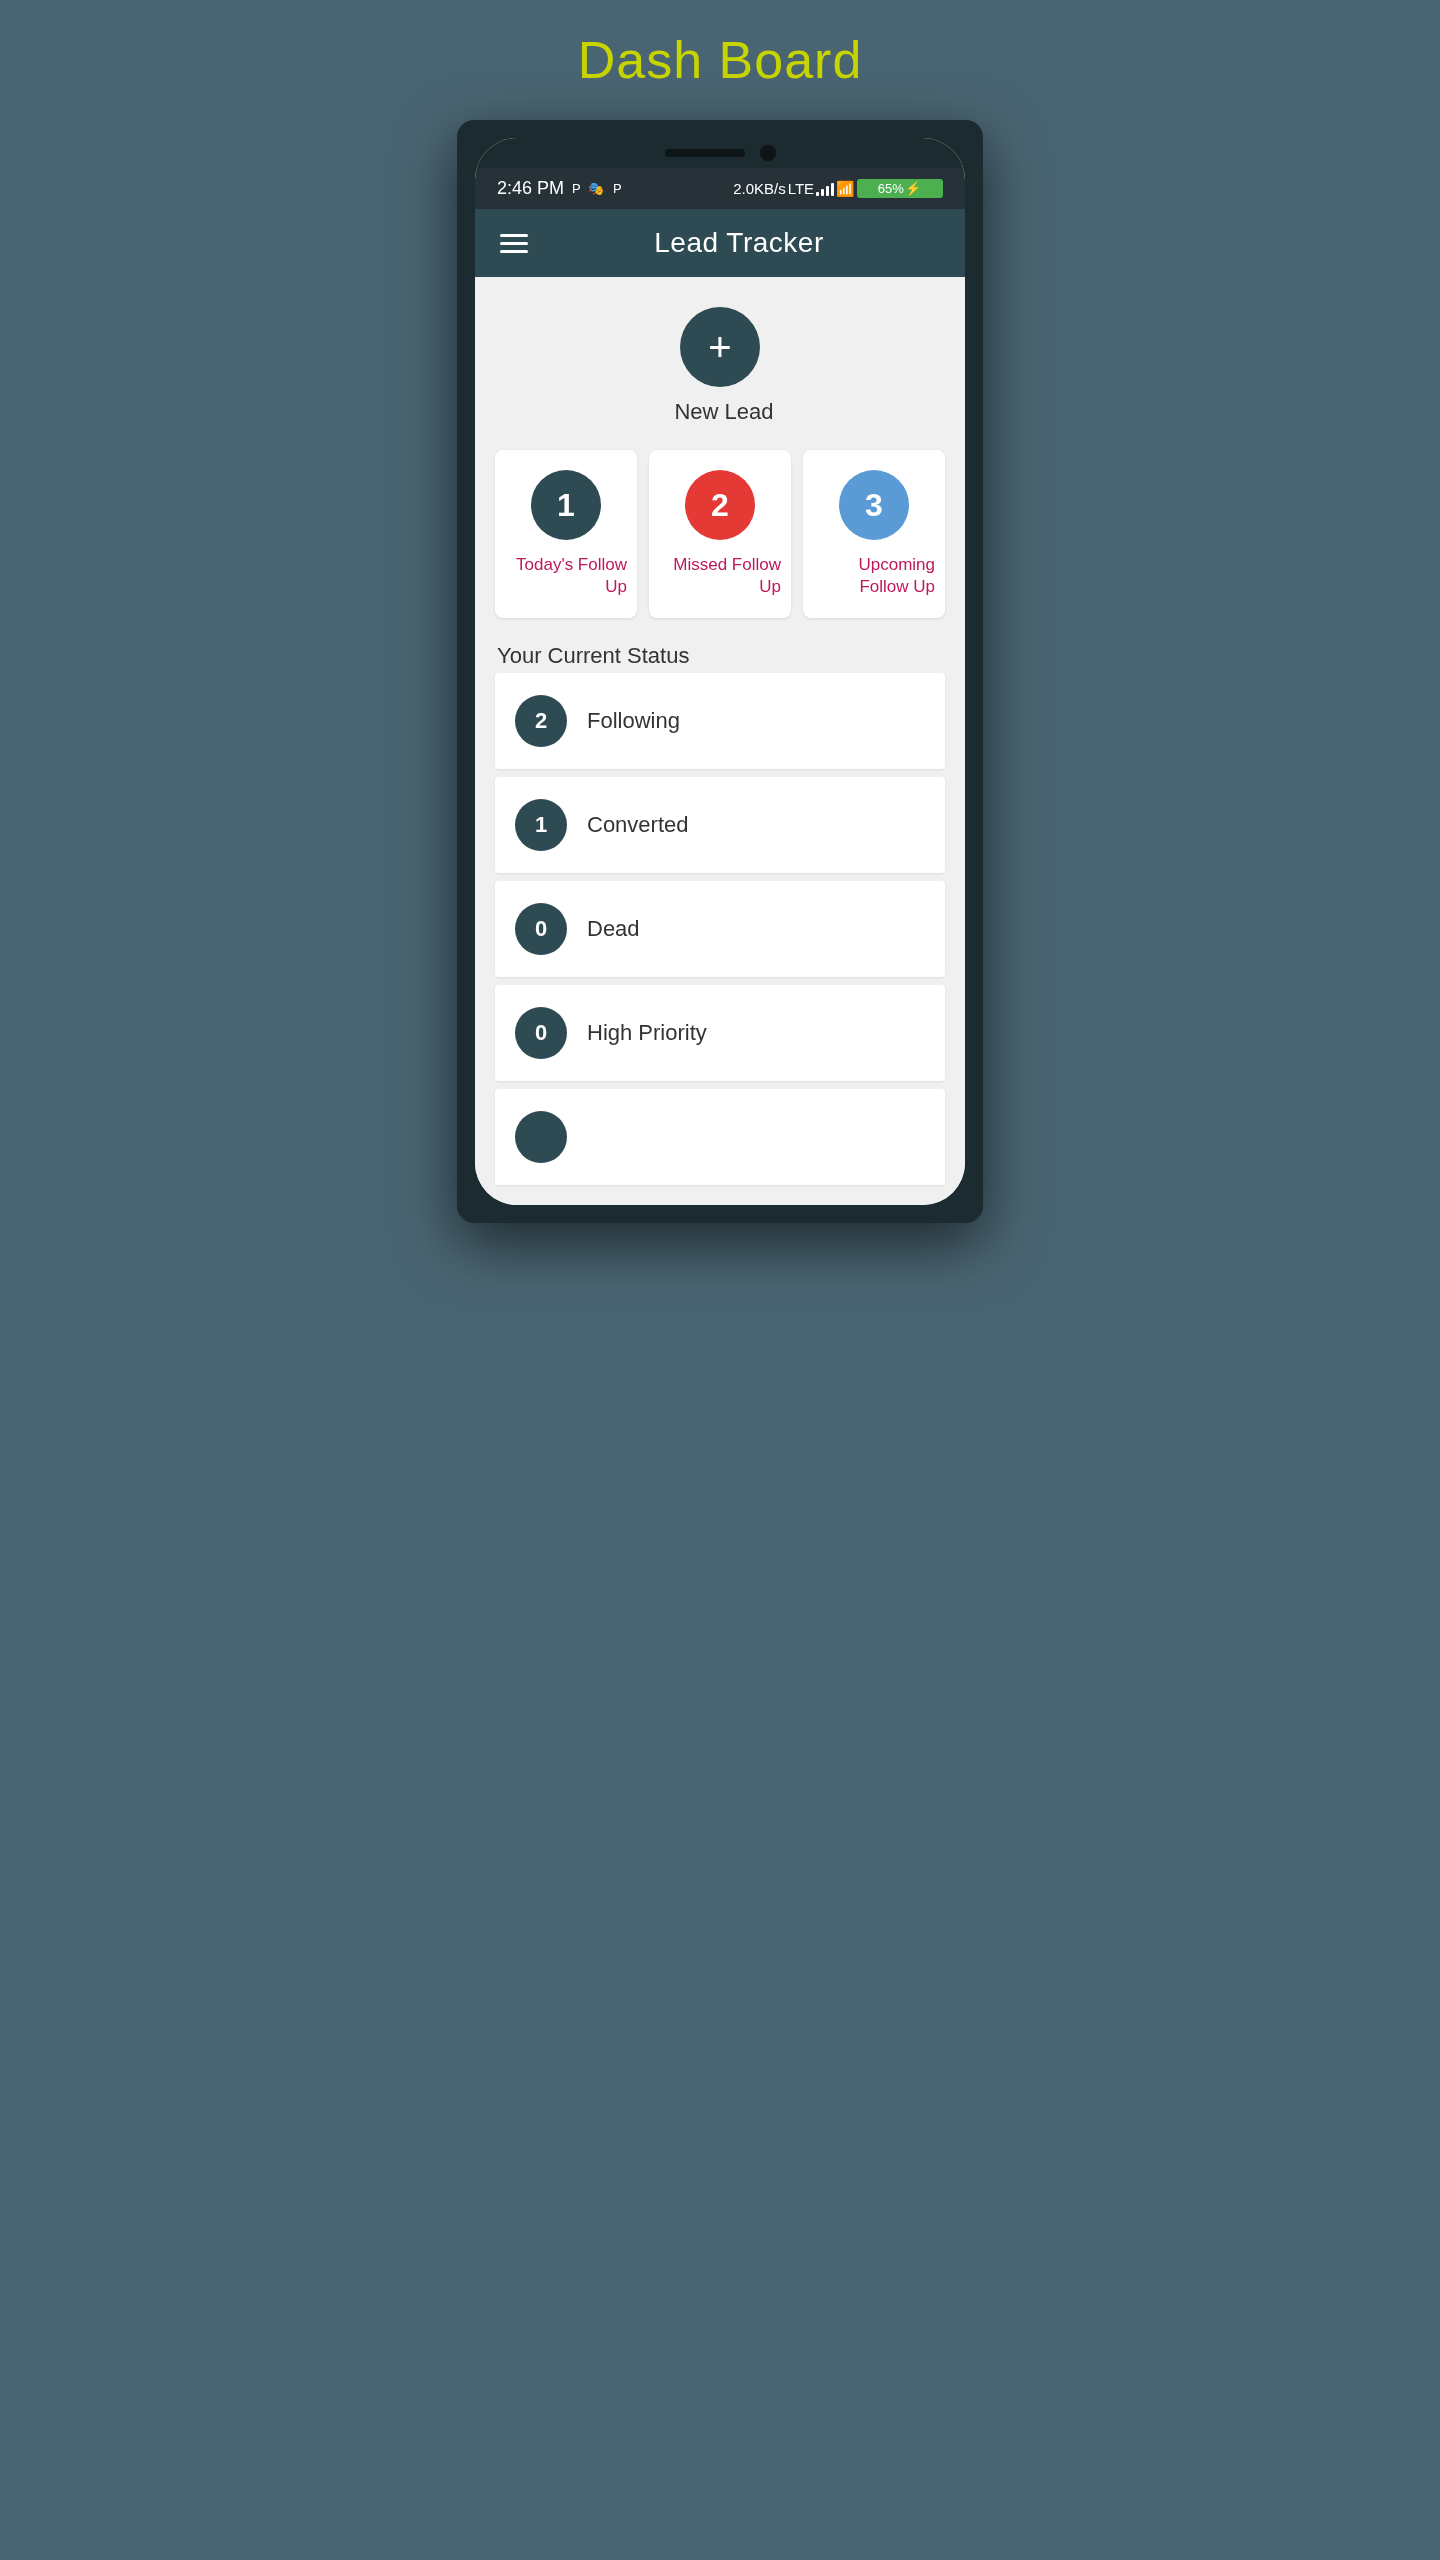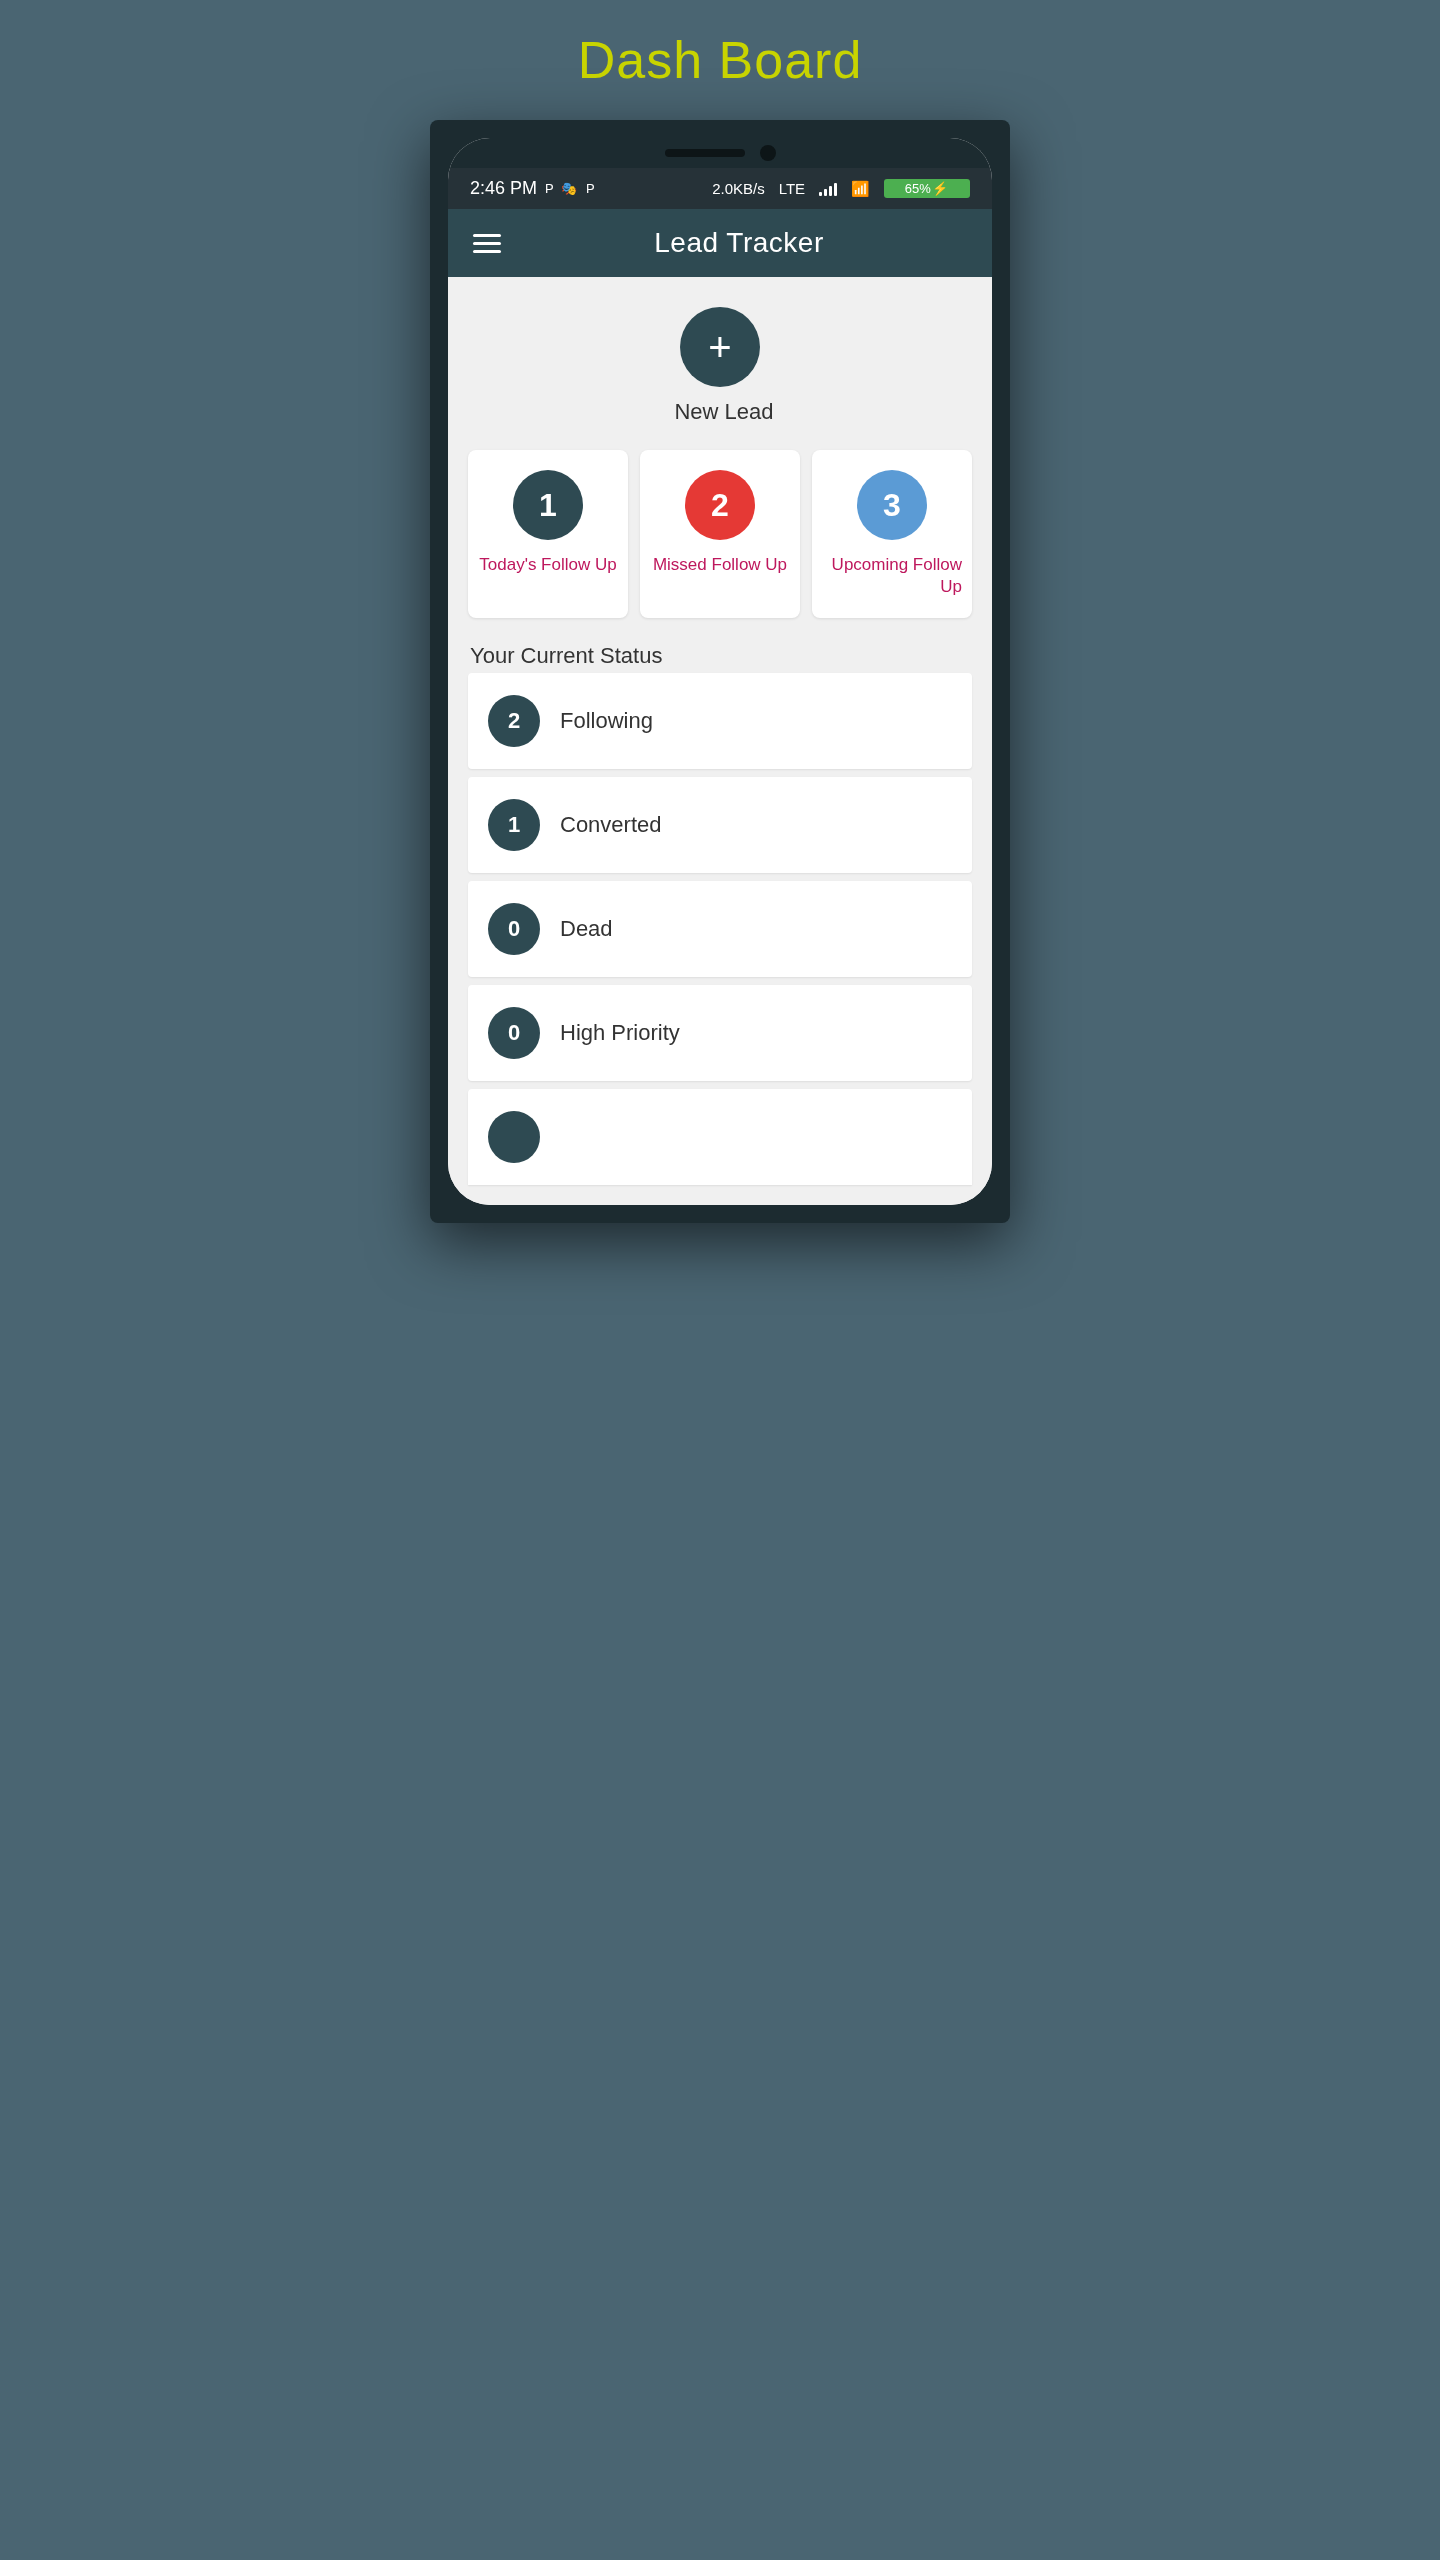--- a/index.html
+++ b/index.html
@@ -21,23 +21,23 @@
       margin-bottom: 30px;
       letter-spacing: 1px;
     }
 
     .page-title span {
       color: #c8d400;
       font-weight: 400;
     }
 
     .phone-outer {
-      width: 580px;
+      width: 526px;
       background: #1c2b30;
-      border-radius: 8px;
+      border-radius: 17px;
       padding: 18px;
       box-shadow: 0 20px 60px rgba(0,0,0,0.6);
       position: relative;
     }
 
     .phone-inner {
       background: #f0f0f0;
       border-radius: 42px;
       overflow: hidden;
     }
@@ -55,21 +55,21 @@
 
     .status-left {
       display: flex;
       align-items: center;
       gap: 8px;
     }
 
     .status-right {
       display: flex;
       align-items: center;
-      gap: 14px;
+      gap: 2px;
       font-size: 15px;
     }
 
     .battery-icon {
       display: inline-flex;
       align-items: center;
       background: #4caf50;
       color: white;
       font-size: 13px;
       padding: 2px 21px;

